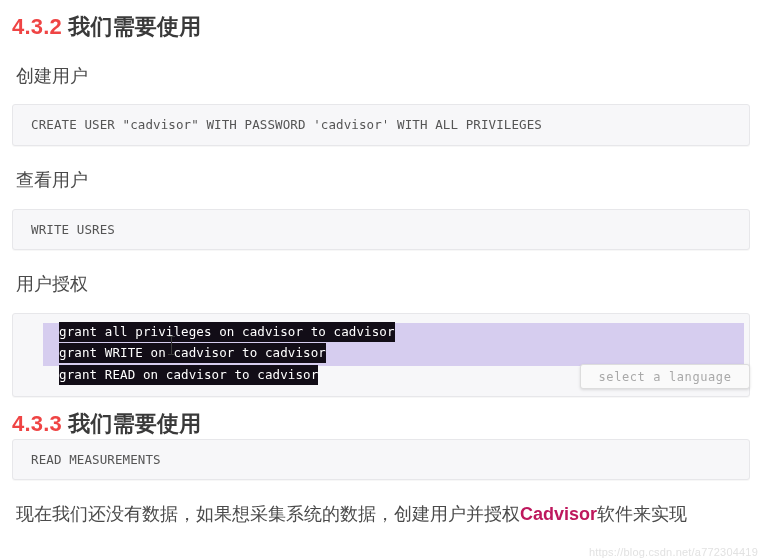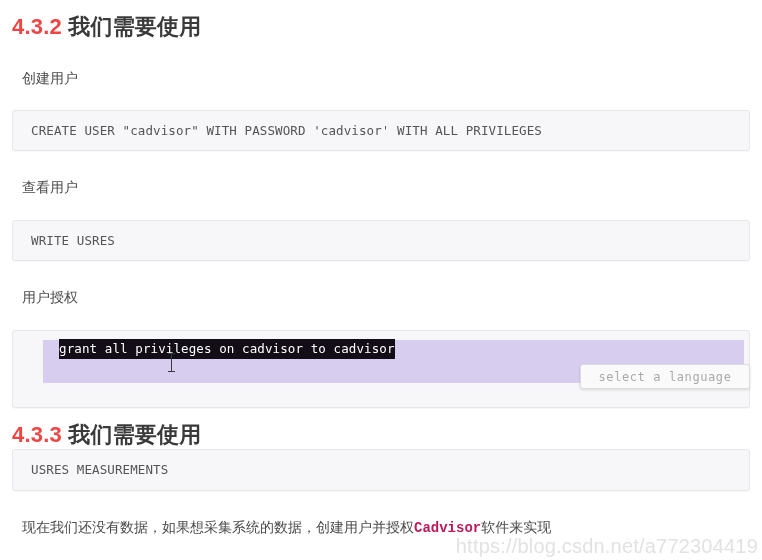--- a/index.html
+++ b/index.html
@@ -39,26 +39,25 @@
   h2.sec-heading .num {
     font-weight: bold;
     color: #ef4444;
   }
   h2.sec-heading .cn {
     font-weight: bold;
     color: #3a3a3a;
   }
 
   p.para {
-    font-size: 14px;
+    font-size: 18px;
     color: #4a4a4a;
-    margin: 10px;
+    margin: 4px;
     padding: 16px 0 10px 0;
     line-height: 1.6;
-    font-family: Liberation Mono, monospace;
   }
   p.para.tight { padding: 14px 0 8px 0; }
   p.para b { font-weight: bold; color: #be185d; }
 
   .codeblock {
     background: #f7f7f9;
     border: 1px solid #e7e7ea;
     border-radius: 3px;
     box-shadow: 0 1px 1px rgba(0,0,0,0.035);
     font-family: "DejaVu Sans Mono", "Liberation Mono", monospace;
@@ -144,21 +143,21 @@
     color: #a9a9a9;
     letter-spacing: 0.6px;
     z-index: 30;
     box-sizing: border-box;
   }
 
   .watermark {
     position: absolute;
     right: 4px;
     bottom: 2px;
-    font-size: 20px;
+    font-size: 11px;
     color: #e2e2e2;
     font-family: "Liberation Sans", sans-serif;
     letter-spacing: 0.2px;
     white-space: nowrap;
     z-index: 5;
     pointer-events: none;
   }
 </style>
 </head>
 <body>
@@ -182,32 +181,34 @@
     <div class="codeblock">
       <div class="code-line">WRITE USRES</div>
     </div>
 
     <p class="para">用户授权</p>
 
     <div class="codeblock selected">
       <div class="sel-band"></div>
       <div class="sel-lines">
         <div class="sel-row"><span class="code-line">grant all privileges on cadvisor to cadvisor</span></div>
+        <div class="sel-row"><span class="code-line">grant WRITE on cadvisor to cadvisor</span></div>
+        <div class="sel-row"><span class="code-line">grant READ on cadvisor to cadvisor</span></div>
       </div>
       <div class="text-caret"></div>
     </div>
 
     <h2 class="sec-heading">
       <span class="num">4.3.3</span>
       <span class="cn">我们需要使用</span>
     </h2>
 
 
     <div class="codeblock">
-      <div class="code-line">USRES MEASUREMENTS</div>
+      <div class="code-line">READ MEASUREMENTS</div>
     </div>
 
     <p class="para"><span>现在我们还没有数据，如果想采集系统的数据，创建用户并授权</span><b>Cadvisor</b><span>软件来实现</span></p>
 
   </div>
 
   <div class="lang-select">
     <span>select a language</span>
   </div>
 

